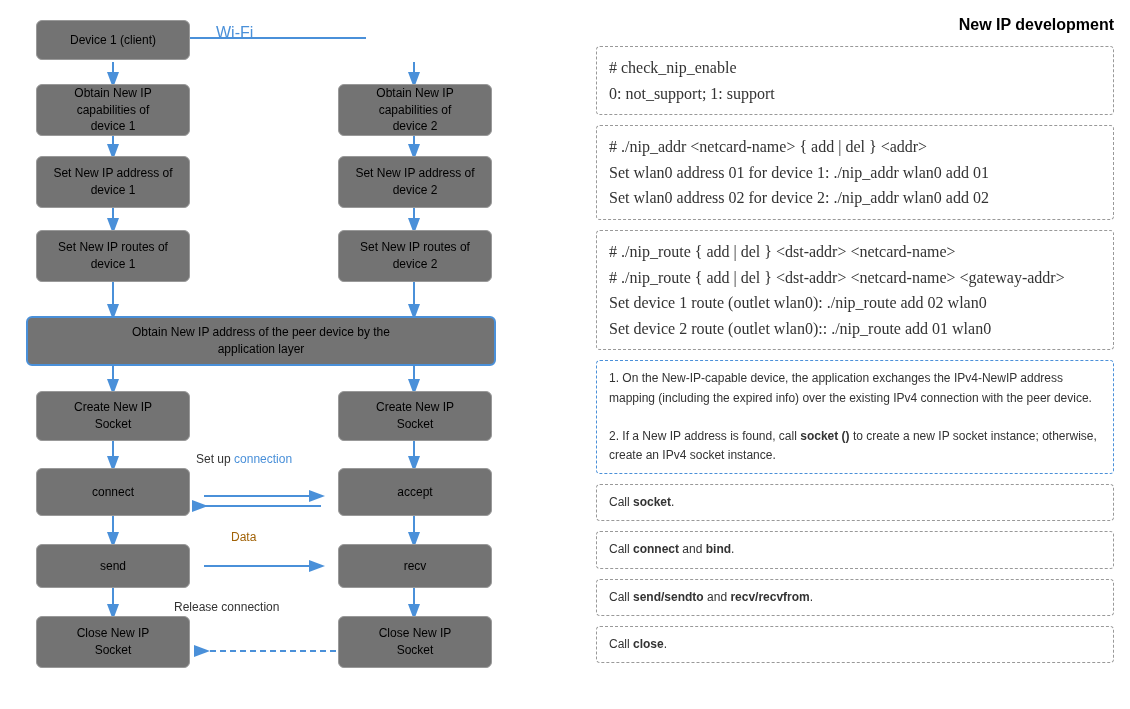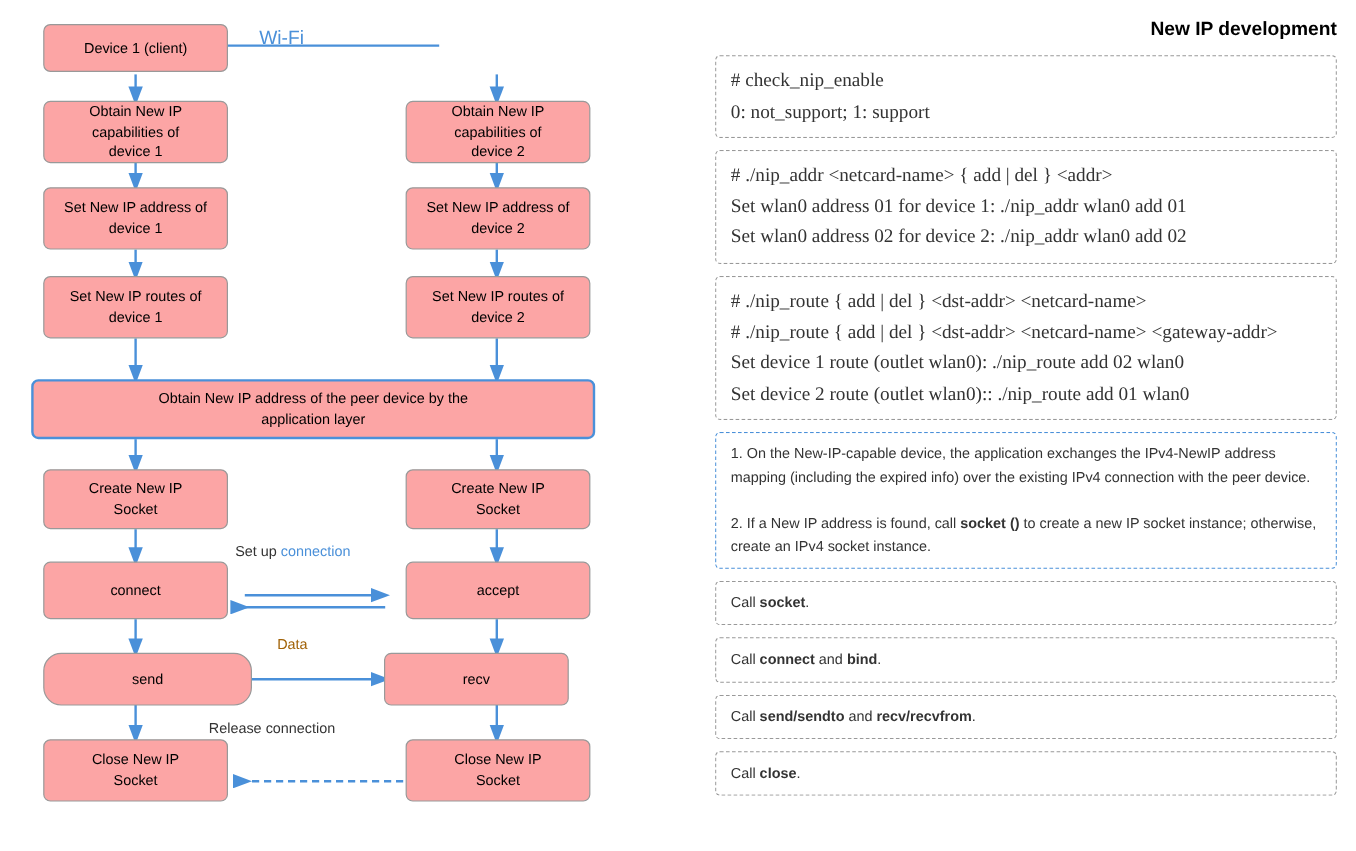--- a/index.html
+++ b/index.html
@@ -55,21 +55,21 @@
     .diagram-abs {
       position: relative;
       width: 545px;
       height: 680px;
     }
 
     .box {
       position: absolute;
       border: 1px solid #999;
       border-radius: 6px;
-      background: #fca5a5;
+      background: #737373;
       text-align: center;
       display: flex;
       align-items: center;
       justify-content: center;
       font-size: 12px;
       line-height: 1.4;
       padding: 5px 8px;
     }
 
     .box.blue-border-box {
@@ -198,25 +198,25 @@
     </div>
 
     <div class="box" style="left:322px;top:452px;width:154px;height:48px;">
       <span>accept</span>
     </div>
 
     <div style="position:absolute;top:514px;left:215px;font-size:12px;color:#a16207;">
       <span>Data</span>
     </div>
 
-    <div class="box" style="left:20px;top:528px;width:174px;height:44px;border-radius:15px;">
+    <div class="box" style="left:20px;top:528px;width:154px;height:44px;">
       <span>send</span>
     </div>
 
-    <div class="box" style="left:304px;top:528px;width:154px;height:44px;">
+    <div class="box" style="left:322px;top:528px;width:154px;height:44px;">
       <span>recv</span>
     </div>
 
     <div style="position:absolute;top:584px;left:158px;font-size:12px;color:#333;">
       <span>Release connection</span>
     </div>
 
     <div class="box" style="left:20px;top:600px;width:154px;height:52px;">
       <span>Close New IP<br>Socket</span>
     </div>

